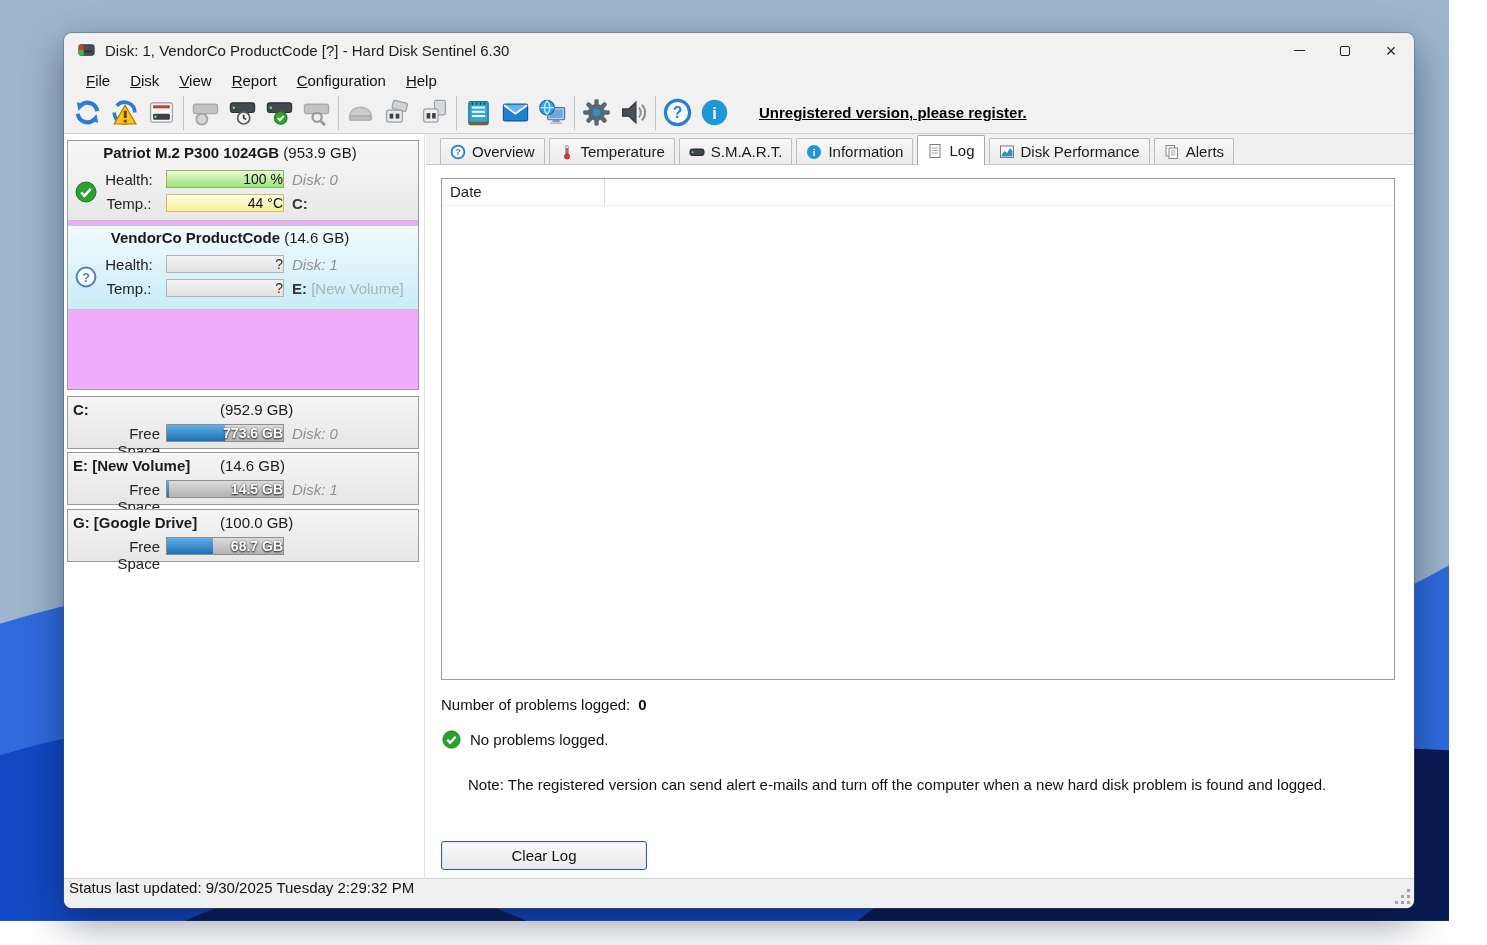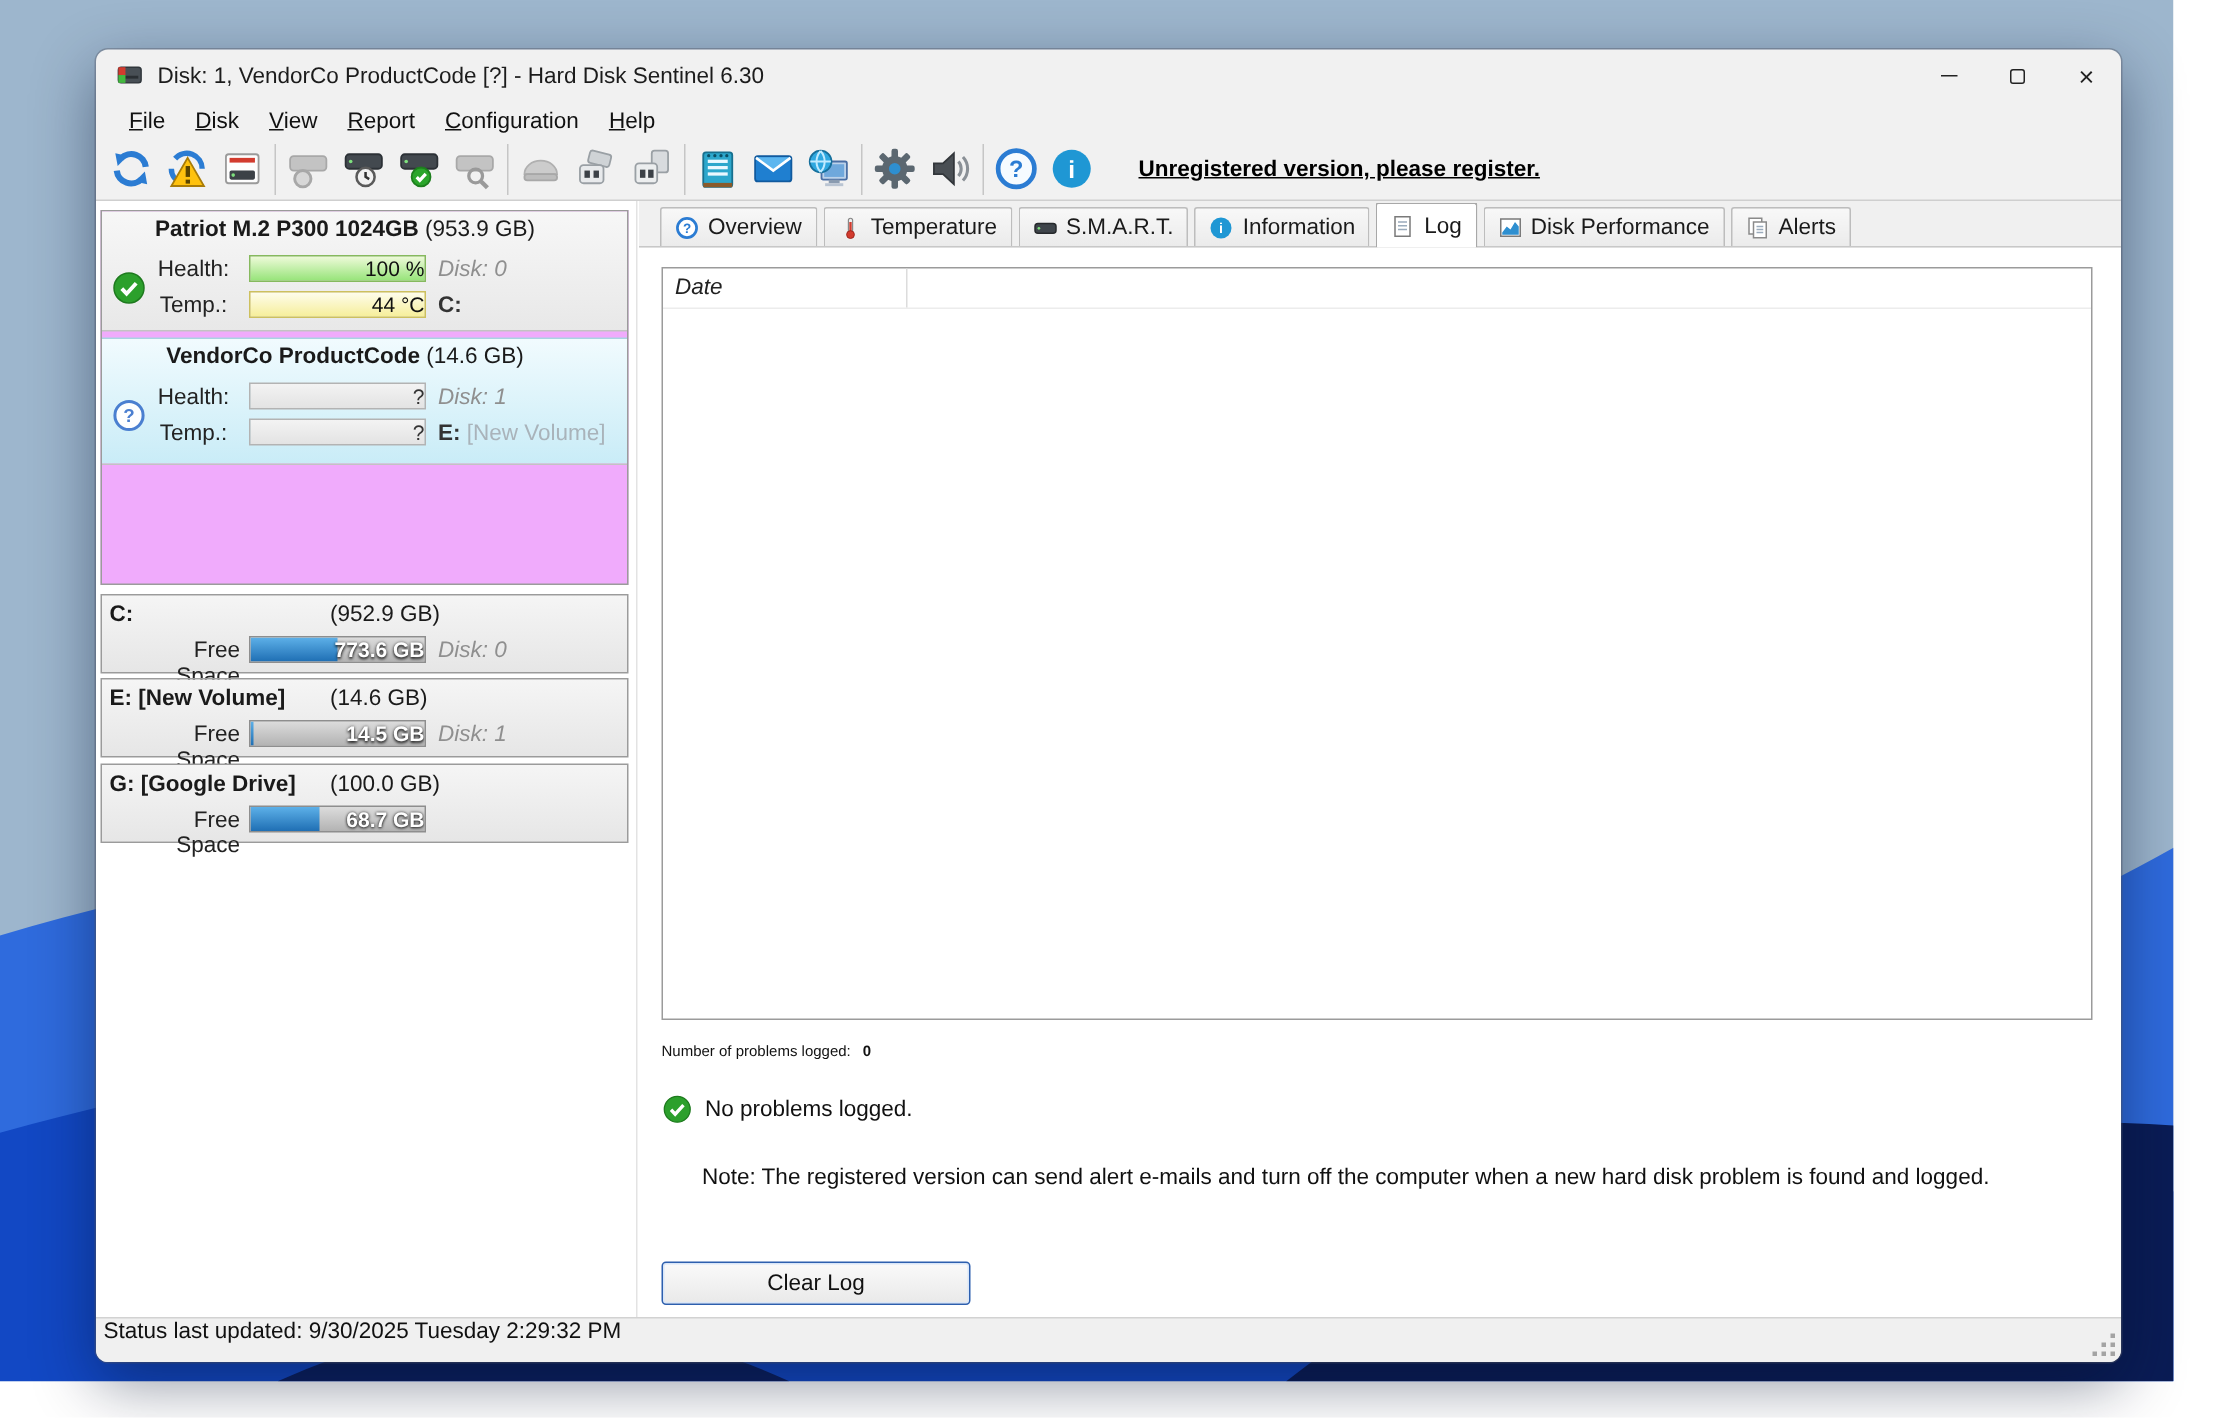--- a/index.html
+++ b/index.html
@@ -85,26 +85,26 @@
   .tab { display:inline-flex; align-items:center; gap:6px; height:26px; padding:0 9px;
     font-size:15px; color:#1a1a1a; background:linear-gradient(#f8f8f8,#ebebeb);
     border:1px solid #bdbdbd; border-bottom:none; border-radius:2px 2px 0 0; margin-right:4px; }
   .tab.active { height:30px; background:#fff; margin-bottom:-1px; border-color:#a8a8a8; }
   .tab svg { width:16px; height:16px; flex:none; }
 
   .logbox { position:absolute; left:15px; top:44px; width:954px; height:502px;
     border:1px solid #9b9b9b; background:#fff; }
   .loghead { display:flex; height:27px; font-size:15px; color:#222;
     border-bottom:1px solid #ececec; }
-  .loghead .hc { line-height:26px; padding-left:8px;font-style:italic; }
+  .loghead .hc { line-height:26px; padding-left:8px; }
   .hc-date { width:163px; border-right:1px solid #dcdcdc; }
   .hc-event { width:446px; border-right:1px solid #dcdcdc; }
   .hc-rest { flex:1; }
 
-  .problems { position:absolute; left:15px; top:562px; font-size:10px; color:#111; }
+  .problems { position:absolute; left:15px; top:562px; font-size:15px; color:#111; }
   .problems b { margin-left:8px; font-weight:bold; }
   .nopro { position:absolute; left:16px; top:596px; display:flex; align-items:center; font-size:15px; color:#111; }
   .nopro svg { width:19px; height:19px; margin-right:9px; }
   .note { position:absolute; left:42px; top:642px; width:900px; font-size:15px; color:#111; }
   .clearbtn { position:absolute; left:15px; top:707px; width:206px; height:29px;
     font-family:"Liberation Sans", sans-serif; font-size:15px; color:#111;
     background:linear-gradient(#fafafa,#e9e9e9); border:1px solid #2d5fae;
     border-radius:3px; box-shadow:inset 0 0 0 1px #d9e6f8; }
 
   

